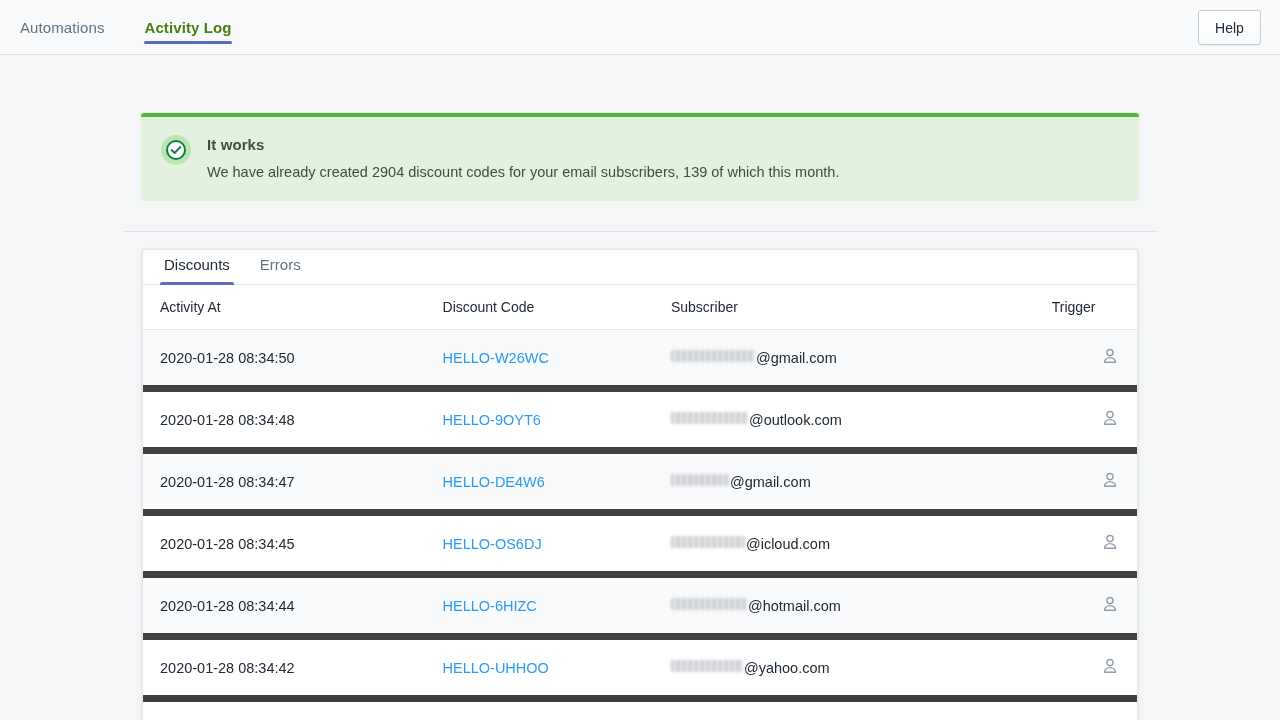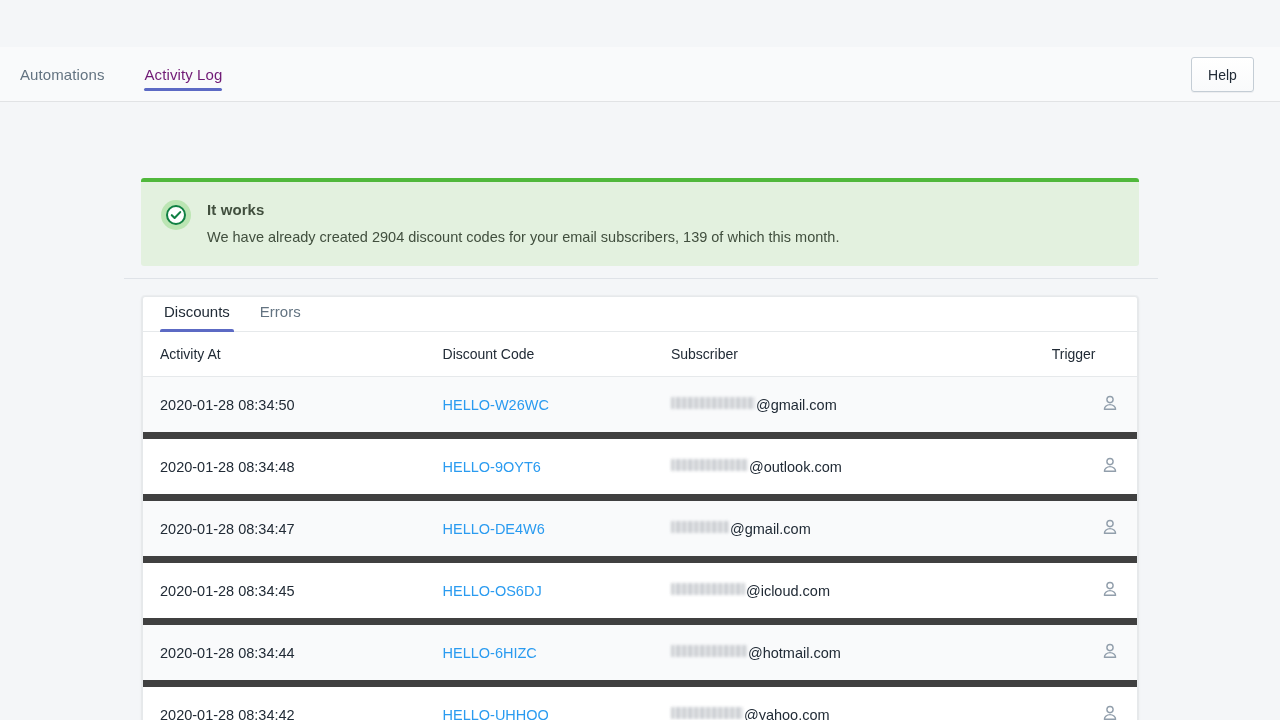--- a/index.html
+++ b/index.html
@@ -13,64 +13,63 @@
 
   
   .topbar {
     position: relative;
     height: 55px;
     background: #f9fafb;
     border-bottom: 1px solid #e1e3e5;
     display: flex;
     align-items: flex-end;
     padding: 0 16px 0 0;
-    margin-top: 47px;
   }
   .toptabs { display: flex; align-items: flex-end; height: 100%; }
   .toptab {
     position: relative;
     height: 100%;
     display: flex;
     align-items: center;
     padding: 0 20px;
     font-size: 15px;
     color: #637381;
     cursor: pointer;
     letter-spacing: .1px;
   }
-  .toptab.active { color: #701a75; }
+  .toptab.active { color: #4d7c0f; font-weight: bold; }
   .toptab.active::after {
     content: "";
     position: absolute;
     left: 20px; right: 20px; bottom: 10px;
     height: 3px; border-radius: 2px;
     background: #5c6ac4;
   }
   .help-btn {
     position: absolute;
-    right: 26px; top: 10px;
+    right: 19px; top: 10px;
     height: 35px;
     min-width: 63px;
     padding: 0 14px;
     background: linear-gradient(180deg,#ffffff,#f9fafb);
     border: 1px solid #c4cdd5;
     border-radius: 3px;
     box-shadow: 0 1px 0 rgba(22,29,37,.05);
     color: #212b36;
     font-size: 14px;
     font-family: inherit;
     cursor: pointer;
   }
 
   
   .page { position: relative; width: 1280px; height: 665px; }
 
   .banner {
     position: absolute;
-    left: 141px; top: 76px;
+    left: 141px; top: 58px;
     width: 998px;
     background: #e3f1df;
     border-top: 4px solid #50b83c;
     border-radius: 3px;
     padding: 17px 20px 19px 20px;
     display: flex;
     gap: 16px;
   }
   .banner-icon {
     flex: 0 0 auto;

